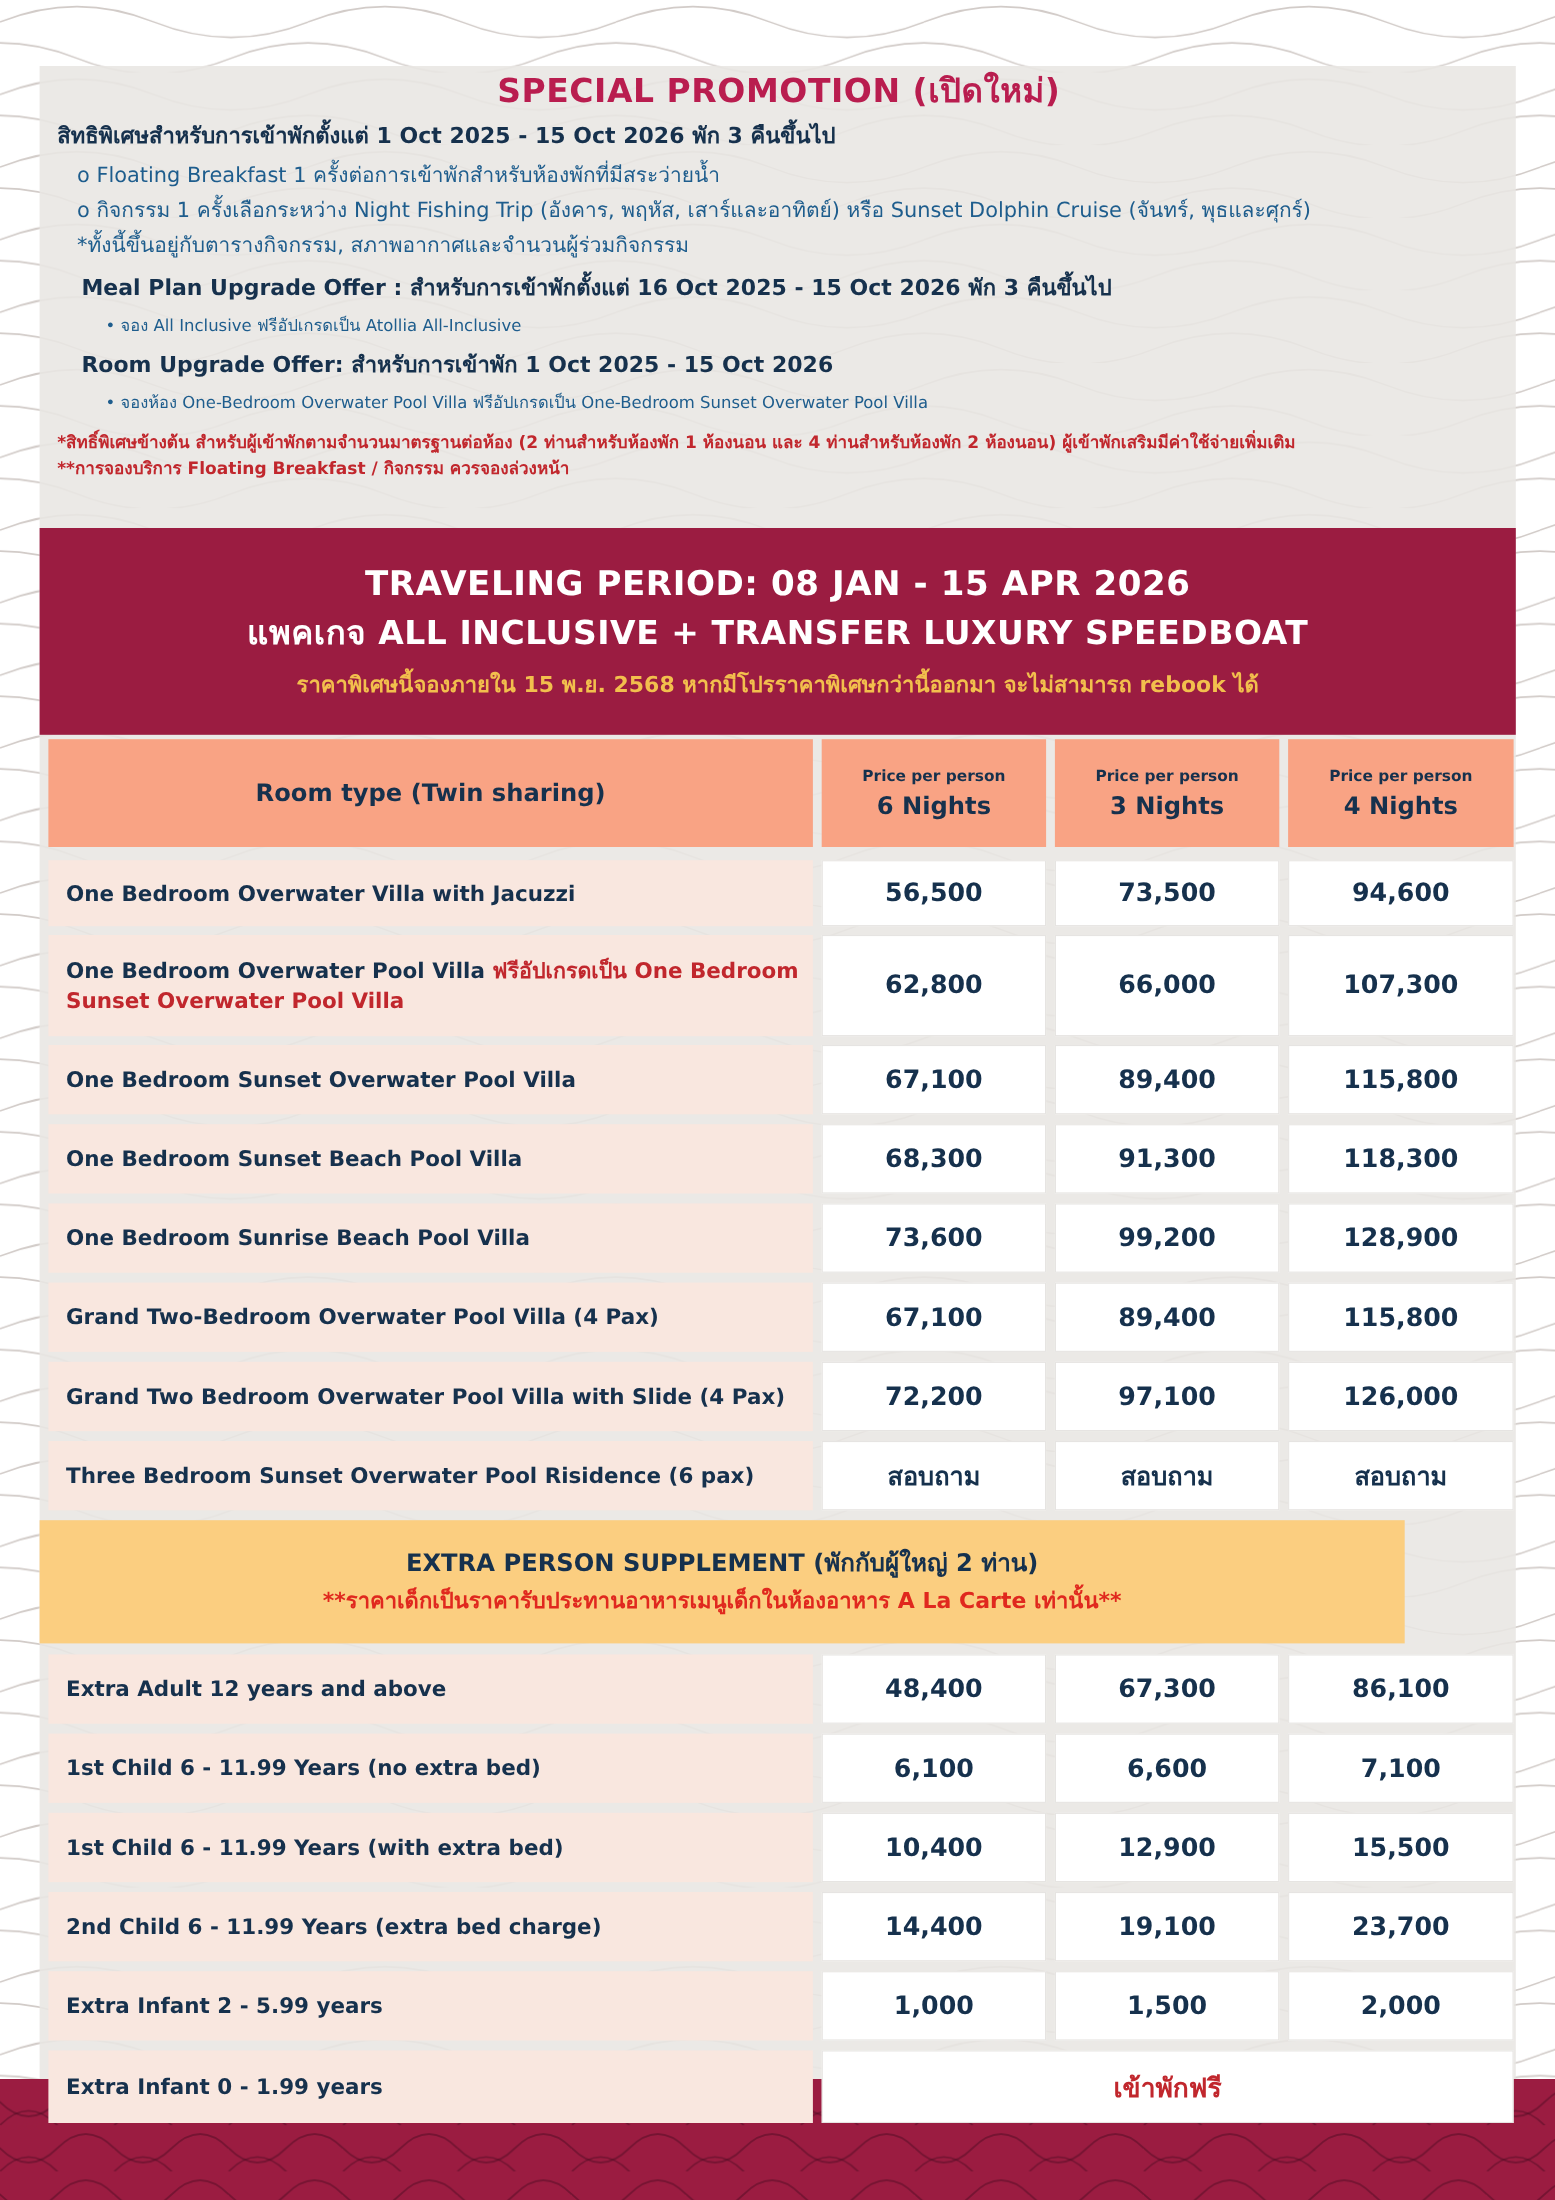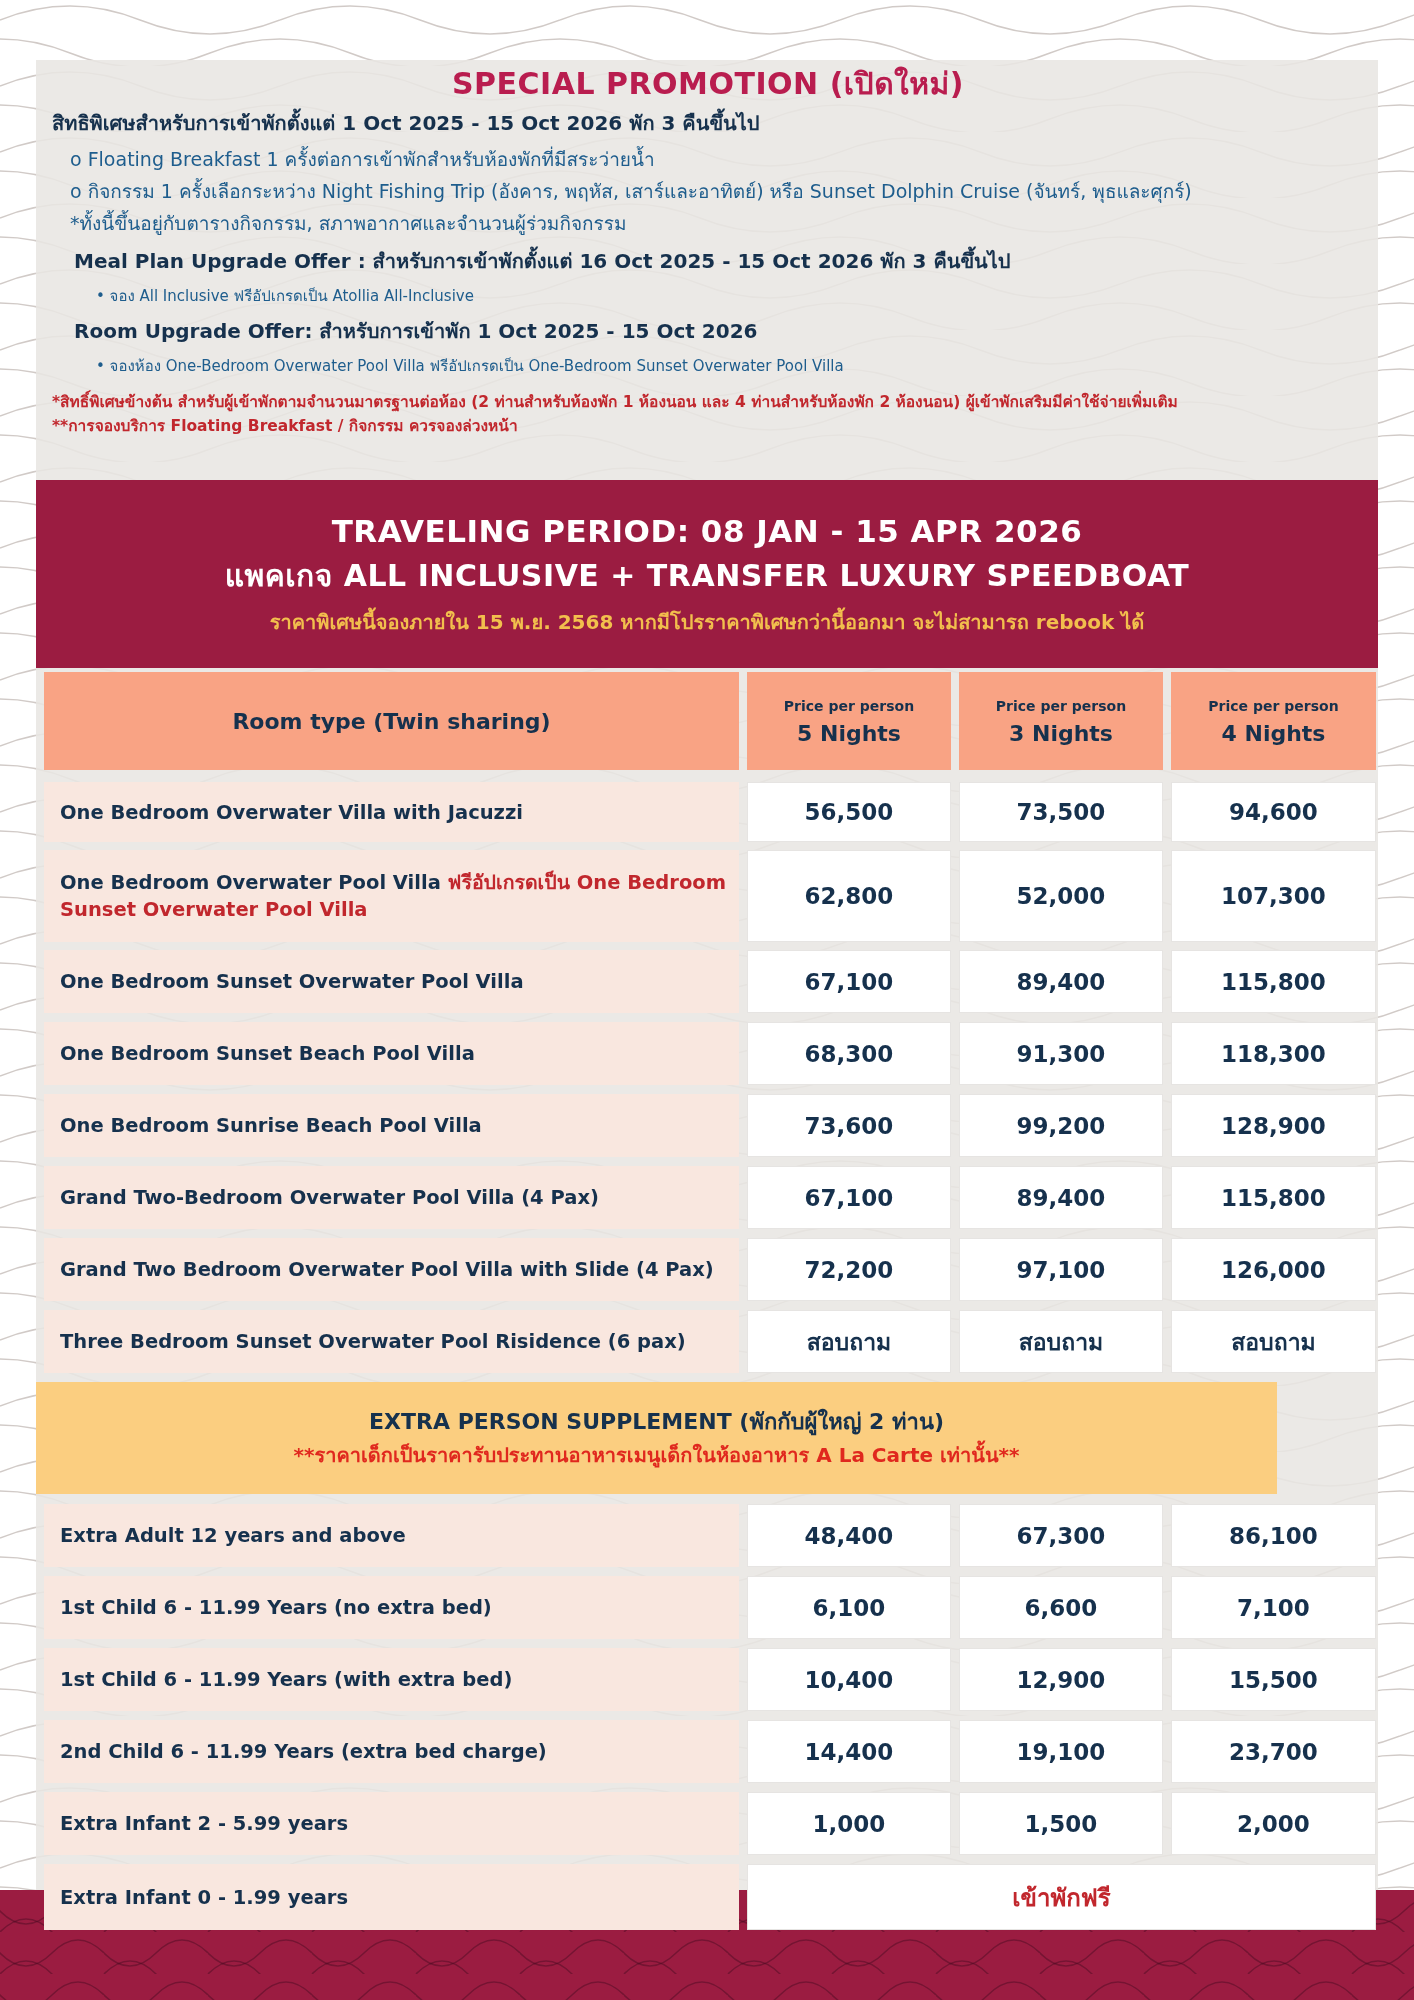--- a/index.html
+++ b/index.html
@@ -94,21 +94,21 @@
     <div class="l1">TRAVELING PERIOD: 08 JAN - 15 APR 2026</div>
     <div class="l2">แพคเกจ ALL INCLUSIVE + TRANSFER LUXURY SPEEDBOAT</div>
     <div class="l3">ราคาพิเศษนี้จองภายใน 15 พ.ย. 2568 หากมีโปรราคาพิเศษกว่านี้ออกมา จะไม่สามารถ rebook ได้</div>
   </div>
 
   <div class="tbl tbl1">
     <div class="grid-row hdr">
       <div class="cell navy hcell-label">Room type (Twin sharing)</div>
       <div class="cell navy">
         <span class="ph1">Price per person</span>
-        <span class="ph2">5 Nights</span>
+        <span class="ph2">6 Nights</span>
       </div>
       <div class="cell navy">
         <span class="ph1">Price per person</span>
         <span class="ph2">3 Nights</span>
       </div>
       <div class="cell navy">
         <span class="ph1">Price per person</span>
         <span class="ph2">4 Nights</span>
       </div>
     </div>
@@ -118,21 +118,21 @@
       <div class="price navy">56,500</div>
       <div class="price navy">73,500</div>
       <div class="price navy">94,600</div>
     </div>
 
     <div class="grid-row row h92">
       <div class="label navy">
         <span><span>One Bedroom Overwater Pool Villa </span><span class="hl">ฟรีอัปเกรดเป็น One Bedroom Sunset Overwater Pool Villa</span></span>
       </div>
       <div class="price navy">62,800</div>
-      <div class="price navy">52,000</div>
+      <div class="price navy">66,000</div>
       <div class="price navy">107,300</div>
     </div>
 
     <div class="grid-row row h63">
       <div class="label navy">One Bedroom Sunset Overwater Pool Villa</div>
       <div class="price navy">67,100</div>
       <div class="price navy">89,400</div>
       <div class="price navy">115,800</div>
     </div>
 

